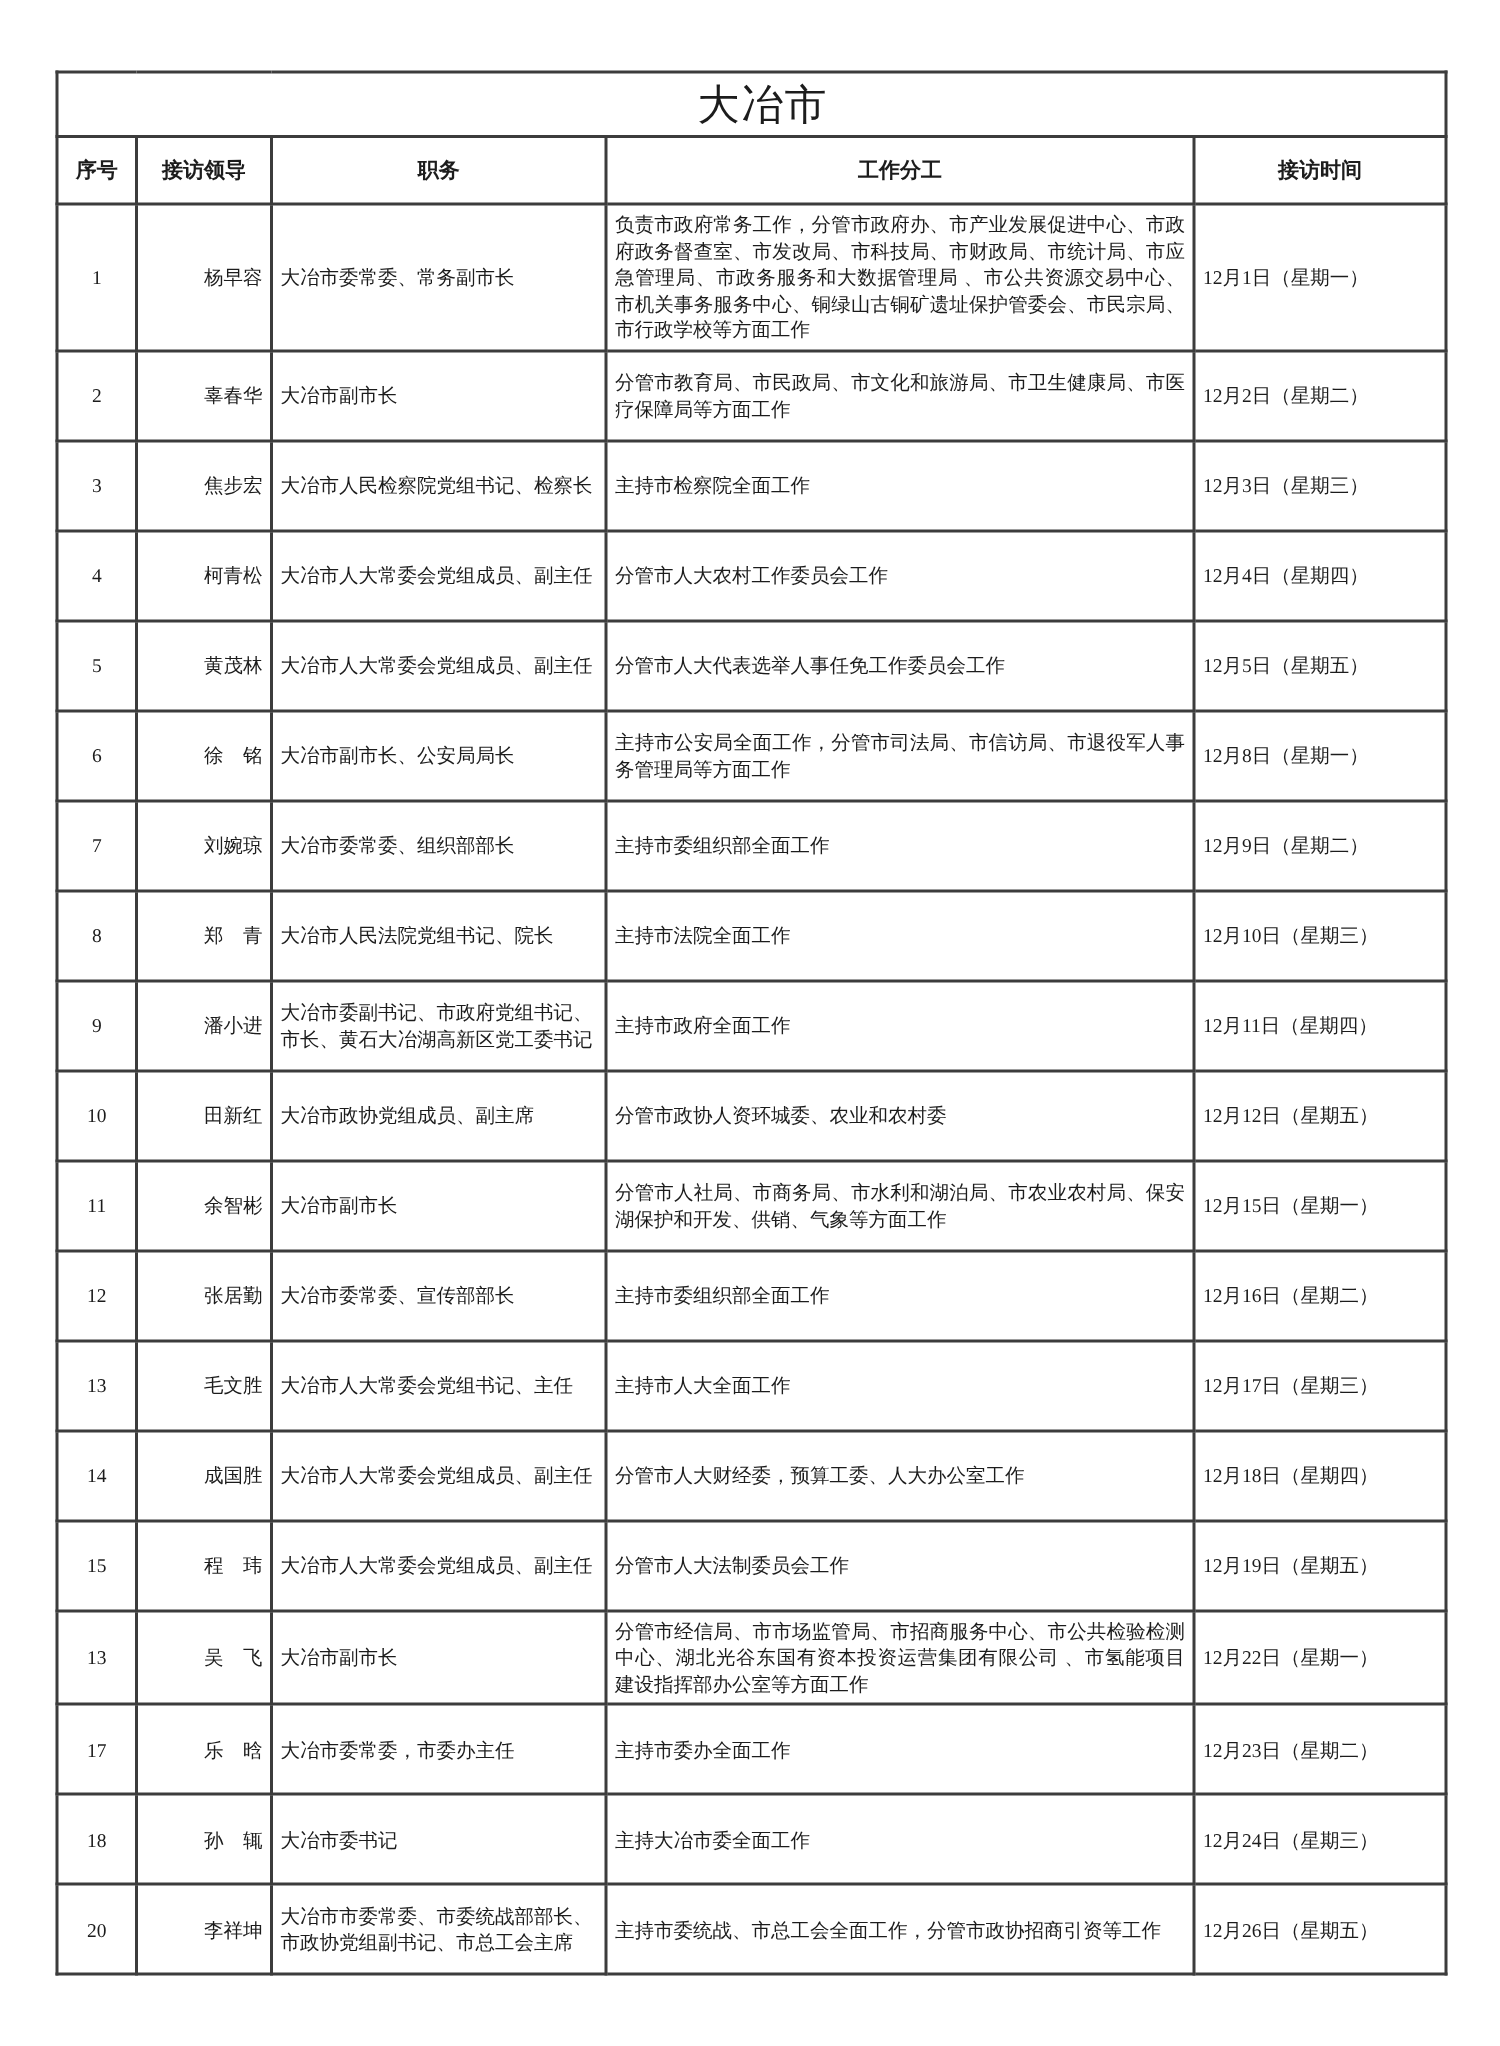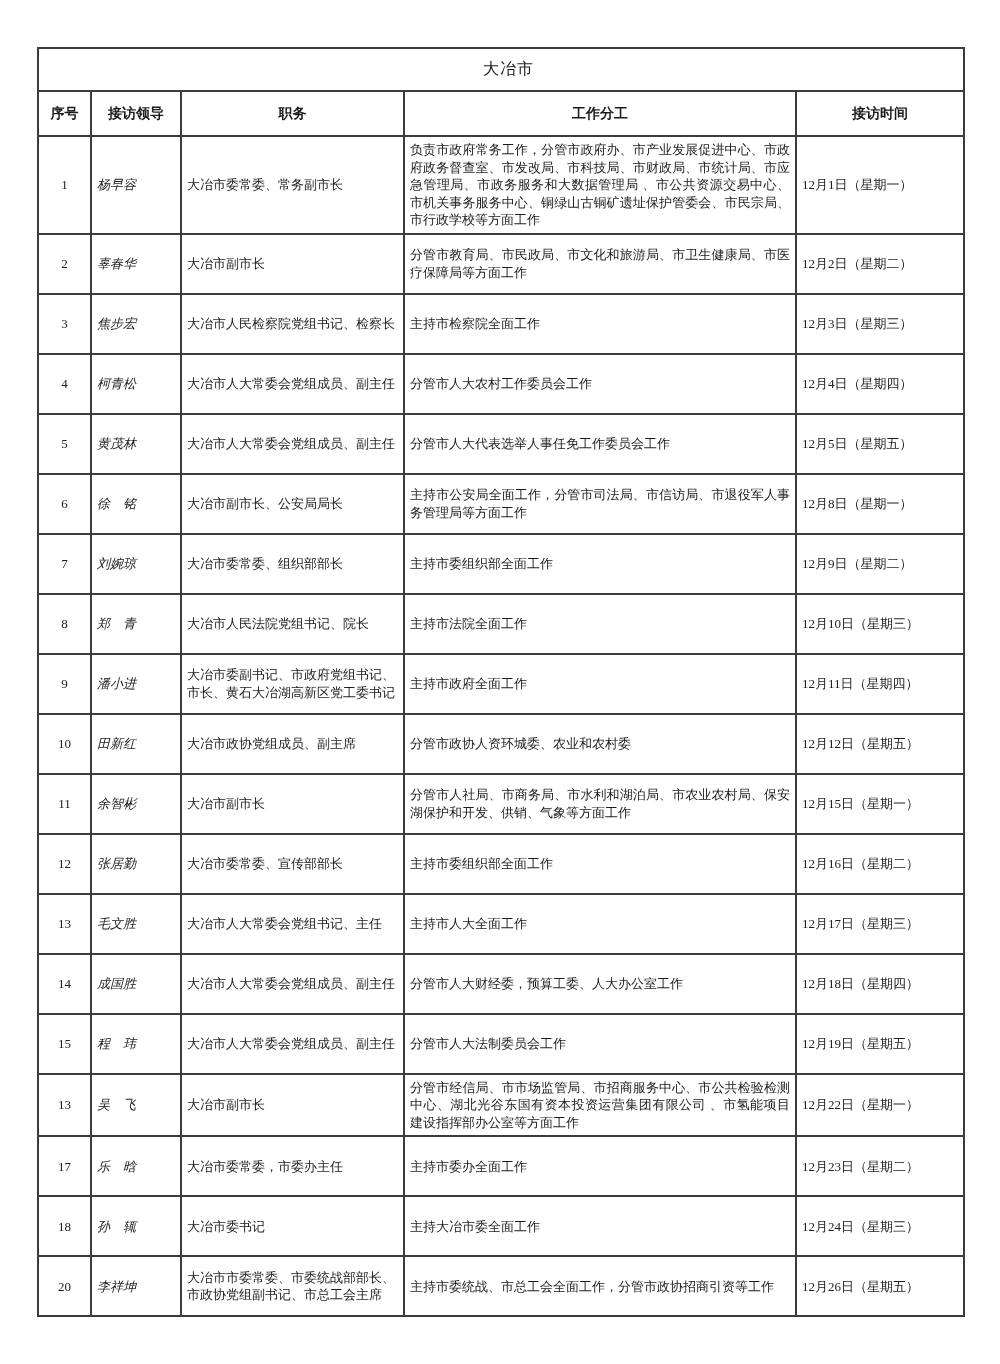--- a/index.html
+++ b/index.html
@@ -30,41 +30,41 @@
     word-break: break-all;
   }
   col.c-no     { width: 53px; }
   col.c-leader { width: 90px; }
   col.c-pos    { width: 223px; }
   col.c-duty   { width: 392px; }
   col.c-time   { width: 168px; }
 
   .title-cell {
     height: 39px;
-    font-size: 16px;
+    font-size: 28px;
     font-weight: 400;
     text-align: center;
     letter-spacing: 1px;
     padding-left: 16px;
   }
   .col-header {
     height: 41px;
     font-size: 14px;
     font-weight: 700;
     text-align: center;
     border-radius: 19px;
   }
   tbody td {
     height: 50px;
     font-size: 13px;
     line-height: 1.35;
     padding: 4px 5px;
   }
   td.col-no       { text-align: center; }
-  td.col-leader   { text-align: left; font-style: italic; }
+  td.col-leader   { text-align: right; }
   td.col-position { }
   td.col-duty     { text-align: justify; text-justify: inter-ideograph; }
   td.col-time     { text-align: left; }
 </style>
 </head>
 <body>
 
 <div class="page">
   <table class="doc-table">
     <colgroup>

